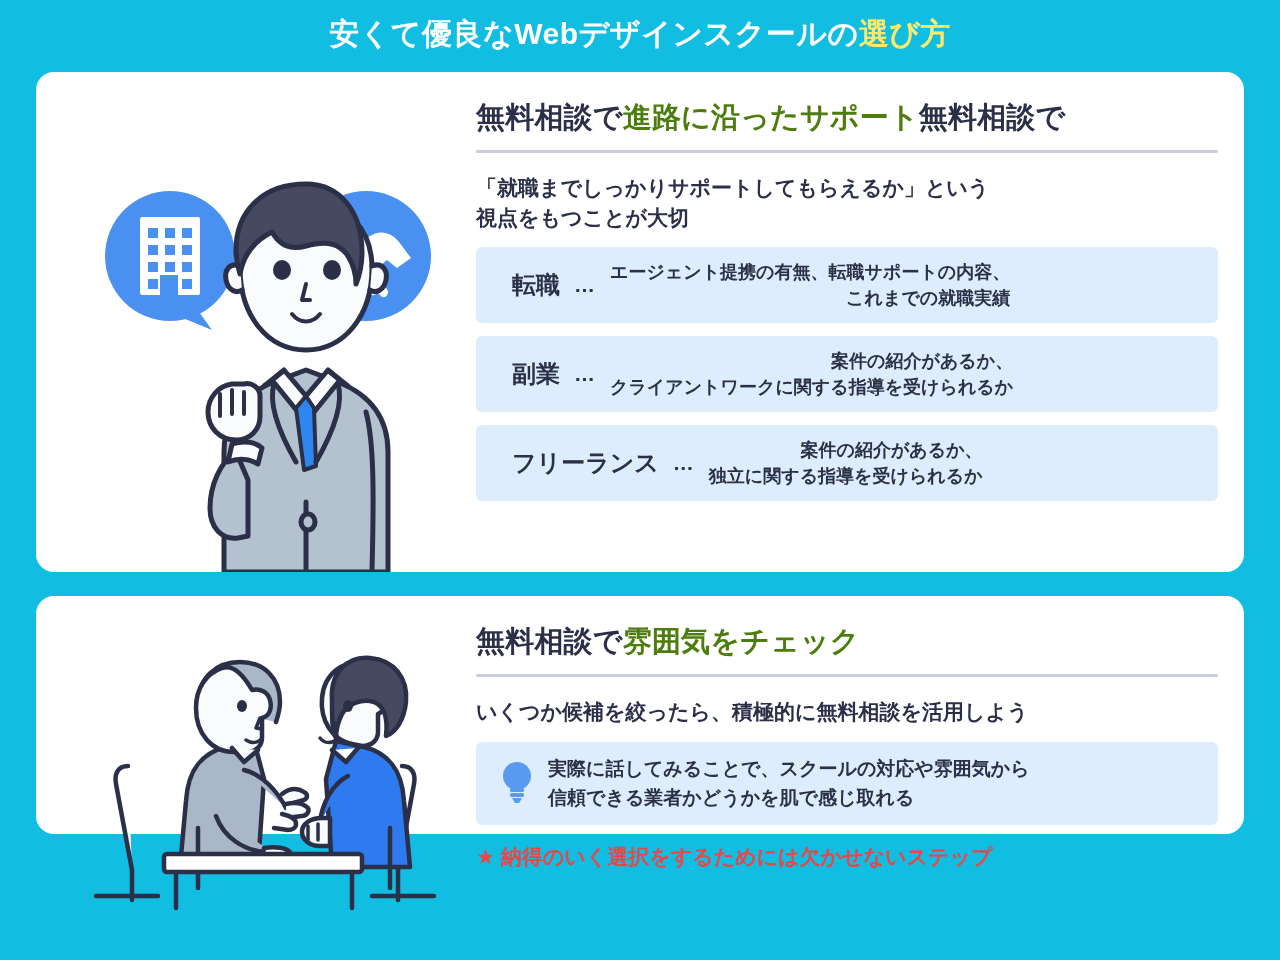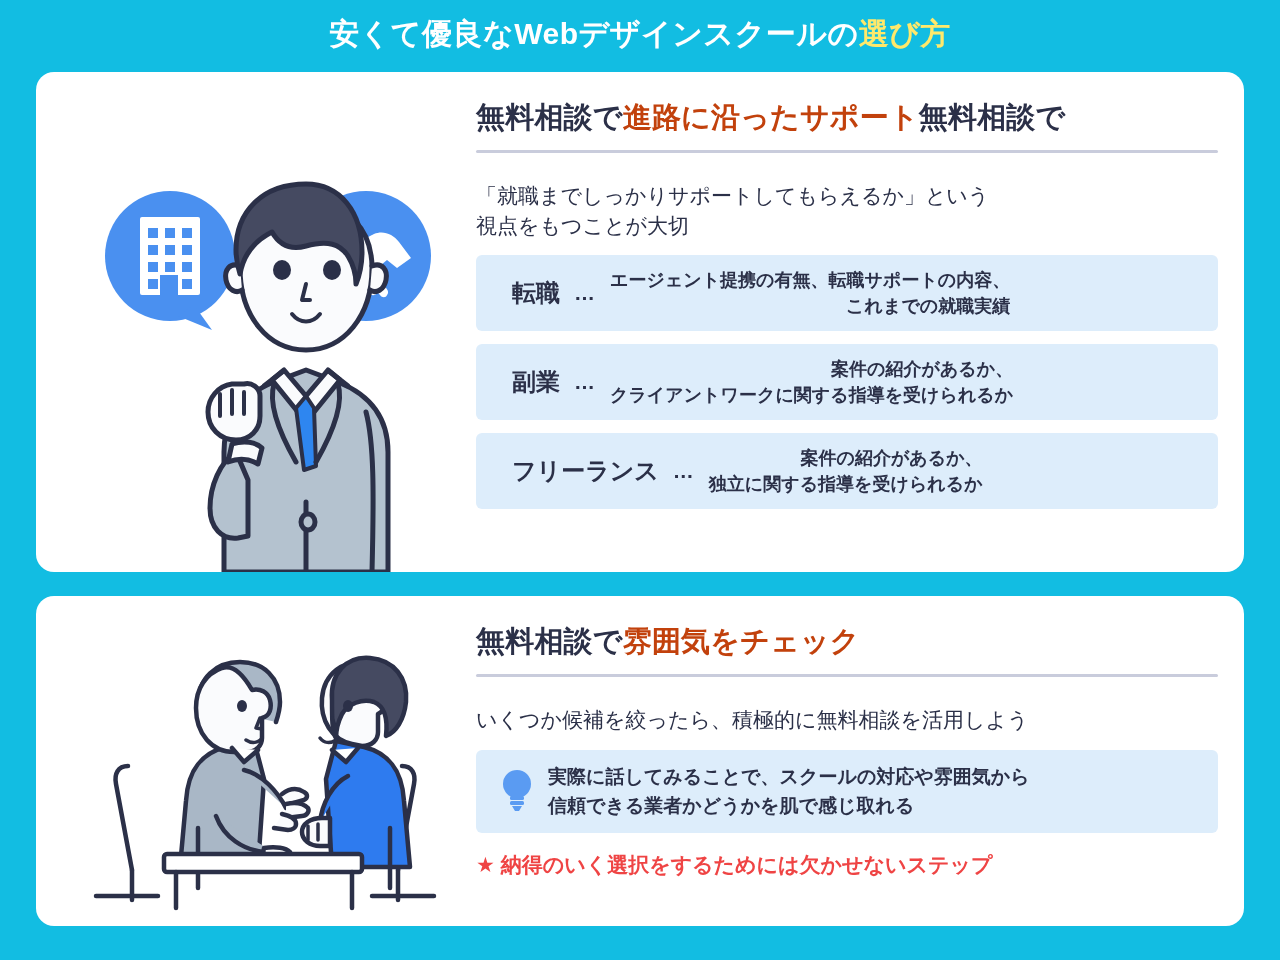--- a/index.html
+++ b/index.html
@@ -31,56 +31,56 @@
   }
   .title-text .hl { color: #FFE96B; }
 
   
   .card {
     position: absolute;
     background: #ffffff;
     border-radius: 18px;
   }
   #card-1 { left: 36px; top: 72px; width: 1208px; height: 500px; }
-  #card-2 { left: 36px; top: 596px; width: 1208px; height: 330px; }
+  #card-2 { left: 36px; top: 596px; width: 1208px; height: 238px; }
 
   .card-illus {
     position: absolute;
     left: 0; top: 0;
     width: 440px; height: 100%;
   }
   .card-body {
     position: absolute;
     left: 440px; top: 0;
     right: 26px; height: 100%;
   }
 
   
   .sec-heading {
     font-size: 29px;
     font-weight: 700;
     color: #2B3048;
     letter-spacing: 0.2px;
     white-space: nowrap;
   }
-  .sec-heading .hl { color: #c2410c; font-family: Liberation Serif, serif; }
+  .sec-heading .hl { color: #4d7c0f; font-family: Liberation Serif, serif; }
 
   .divider {
     height: 3px;
     background: #C9CCDC;
     border-radius: 2px;
     margin-top: 12px;
   }
 
   .lead {
     font-size: 21px;
     line-height: 1.45;
     color: #2B3048;
-    font-weight: 400;
-    margin-top: 28px;
+    font-weight: 700;
+    margin-top: 20px;
     white-space: pre-line;
   }
 
   
   .infobox {
     background: #DDEDFB;
     border-radius: 6px;
     display: flex;
     align-items: center;
     padding: 12px 14px;

